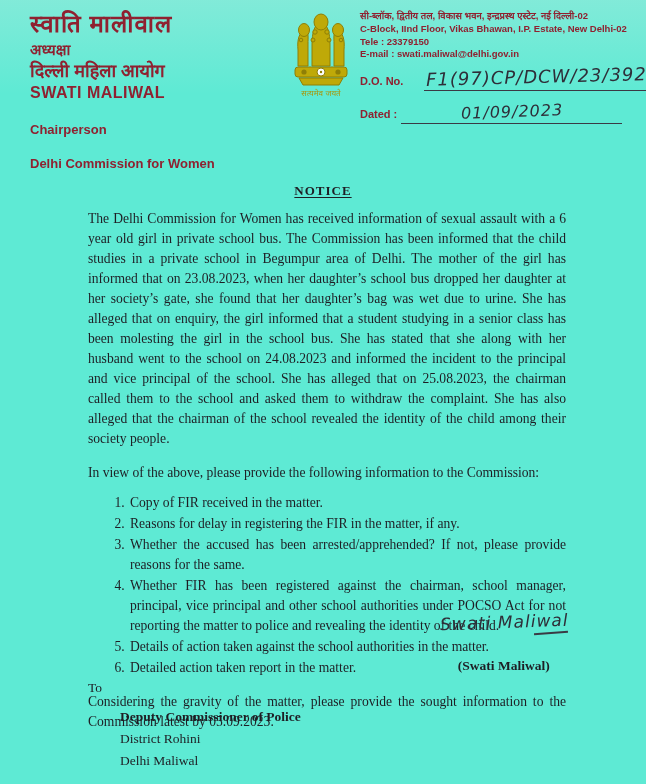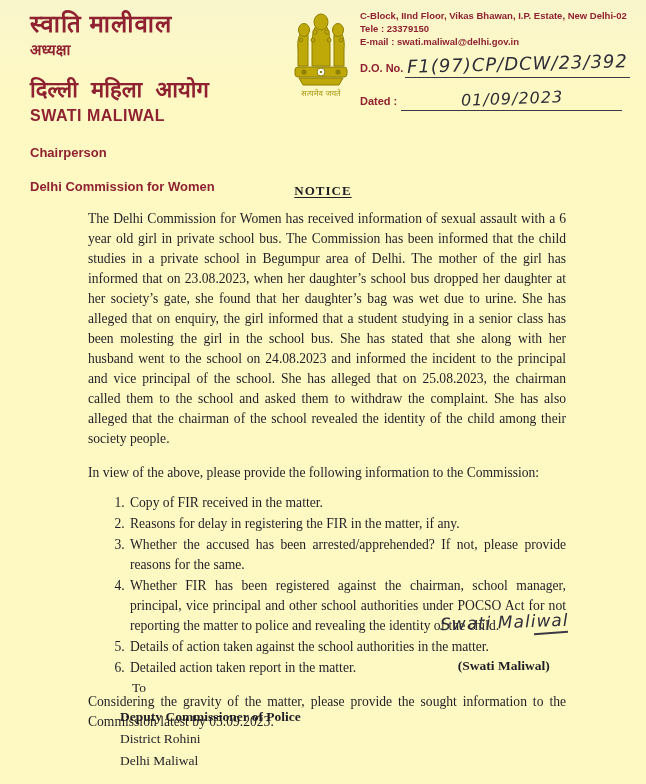--- a/index.html
+++ b/index.html
@@ -1,53 +1,53 @@
 <!DOCTYPE html>
 <html><head>
 <meta charset="utf-8">
 <style>
   html,body{margin:0;padding:0;background:#e9e9e9;}
   .page{
     position:relative;
     width:646px;height:784px;
     margin:0 auto;
-    background:#fef9c3;
+    background:#5eead4;
     font-family:"Liberation Serif", serif;
     color:#1e1e24;
     box-sizing:border-box;
     overflow:hidden;
   }
   
   .header{
     position:absolute;top:10px;left:30px;right:24px;
     display:flex;justify-content:space-between;
   }
   .h-left{
     width:252px;
     color:#8f2130;
     font-family:"Liberation Sans", sans-serif;
     line-height:1.18;
   }
   .h-left .hi-name{font-size:24px;font-weight:bold;letter-spacing:1px;}
   .h-left .hi-title{font-size:15px;font-weight:bold;margin-top:3px;}
-  .h-left .hi-org{font-size:22px;font-weight:bold;margin-top:20px;font-family:Liberation Mono, monospace;}
+  .h-left .hi-org{font-size:18px;font-weight:bold;margin-top:2px;}
   .h-left .en-name{font-size:16px;font-weight:bold;margin-top:2px;letter-spacing:.5px;}
   .h-left .en-sub{font-size:13px;font-weight:600;margin-top:19px;}
   .emblem-wrap{width:64px;margin-top:0;text-align:center;flex:0 0 auto;}
   .h-right{
     width:262px;
     color:#8f2130;
     font-family:"Liberation Sans", sans-serif;
     line-height:1.35;
   }
   .h-right .addr-hi{font-size:9.5px;font-weight:bold;white-space:nowrap;}
   .h-right .addr-en{font-size:9.5px;font-weight:600;white-space:nowrap;}
   .h-right .tele{font-size:9.5px;font-weight:bold;}
   .h-right .email{font-size:9.5px;font-weight:bold;}
-  .do-row{display:flex;align-items:flex-end;margin-top:4px;}
+  .do-row{display:flex;align-items:flex-end;margin-top:4px;gap:19px;}
   .do-label{font-size:11px;font-weight:bold;flex:0 0 auto;padding-bottom:2px;}
   .do-line{flex:1;border-bottom:1.5px solid #3a3a44;margin-left:2px;text-align:left;}
   .dated-row{display:flex;align-items:flex-end;margin-top:10px;}
   .dated-line{flex:1;border-bottom:1.5px solid #3a3a44;margin-left:4px;text-align:center;}
   .hand{
     font-family:"DejaVu Sans", sans-serif;
     font-style:italic;
     color:#2e2e38;
     letter-spacing:1px;
   }
@@ -75,21 +75,21 @@
     text-align:justify;
     padding-left:2px;
     margin-bottom:1px;
   }
   
   .sig-block{position:absolute;top:612px;right:78px;text-align:center;}
   .sig-hand{font-size:17px;transform:rotate(-2deg);display:inline-block;}
   .sig-underline{width:34px;height:2px;background:#3a3a44;margin:0 0 0 auto;transform:rotate(-4deg);}
   .sig-printed{font-weight:bold;font-size:13.5px;margin-top:24px;}
   
-  .to-label{position:absolute;top:680px;left:88px;font-size:13.5px;margin-left:44px;}
+  .to-label{position:absolute;top:680px;left:88px;font-size:13.5px;}
   .addressee{position:absolute;top:706px;left:120px;font-size:13.5px;line-height:1.62;}
   .addressee .line0{font-weight:bold;}
   
   .scan-tint{position:absolute;inset:0;pointer-events:none;
     background:linear-gradient(180deg, rgba(235,235,230,.25), rgba(255,255,255,0) 12%);}
 </style>
 </head>
 <body>
 
 <div class="page">
@@ -135,20 +135,21 @@
           <circle cx="13" cy="62" r="2.6" fill="#8f7f06"></circle>
           <circle cx="47" cy="62" r="2.6" fill="#8f7f06"></circle>
         </g>
 
         <path d="M8 68 L52 68 L48 75 L12 75 Z" fill="#bfa908" stroke="#8f7f06"></path>
         <text x="30" y="86" text-anchor="middle" font-size="8" fill="#a8960a" font-family="DejaVu Sans, sans-serif">सत्यमेव जयते</text>
       </svg>
     </div>
 
     <div class="h-right">
+      <div class="addr-hi">सी-ब्लॉक, द्वितीय तल, विकास भवन, इन्द्रप्रस्थ एस्टेट, नई दिल्ली-02</div>
       <div class="addr-en">C-Block, IInd Floor, Vikas Bhawan, I.P. Estate, New Delhi-02</div>
       <div class="tele">Tele : 23379150</div>
       <div class="email">E-mail : swati.maliwal@delhi.gov.in</div>
 
       <div class="do-row">
         <span class="do-label">D.O. No.</span>
         <span class="do-line"><span class="hand">F1(97)CP/DCW/23/392</span></span>
       </div>
 
       <div class="dated-row">

